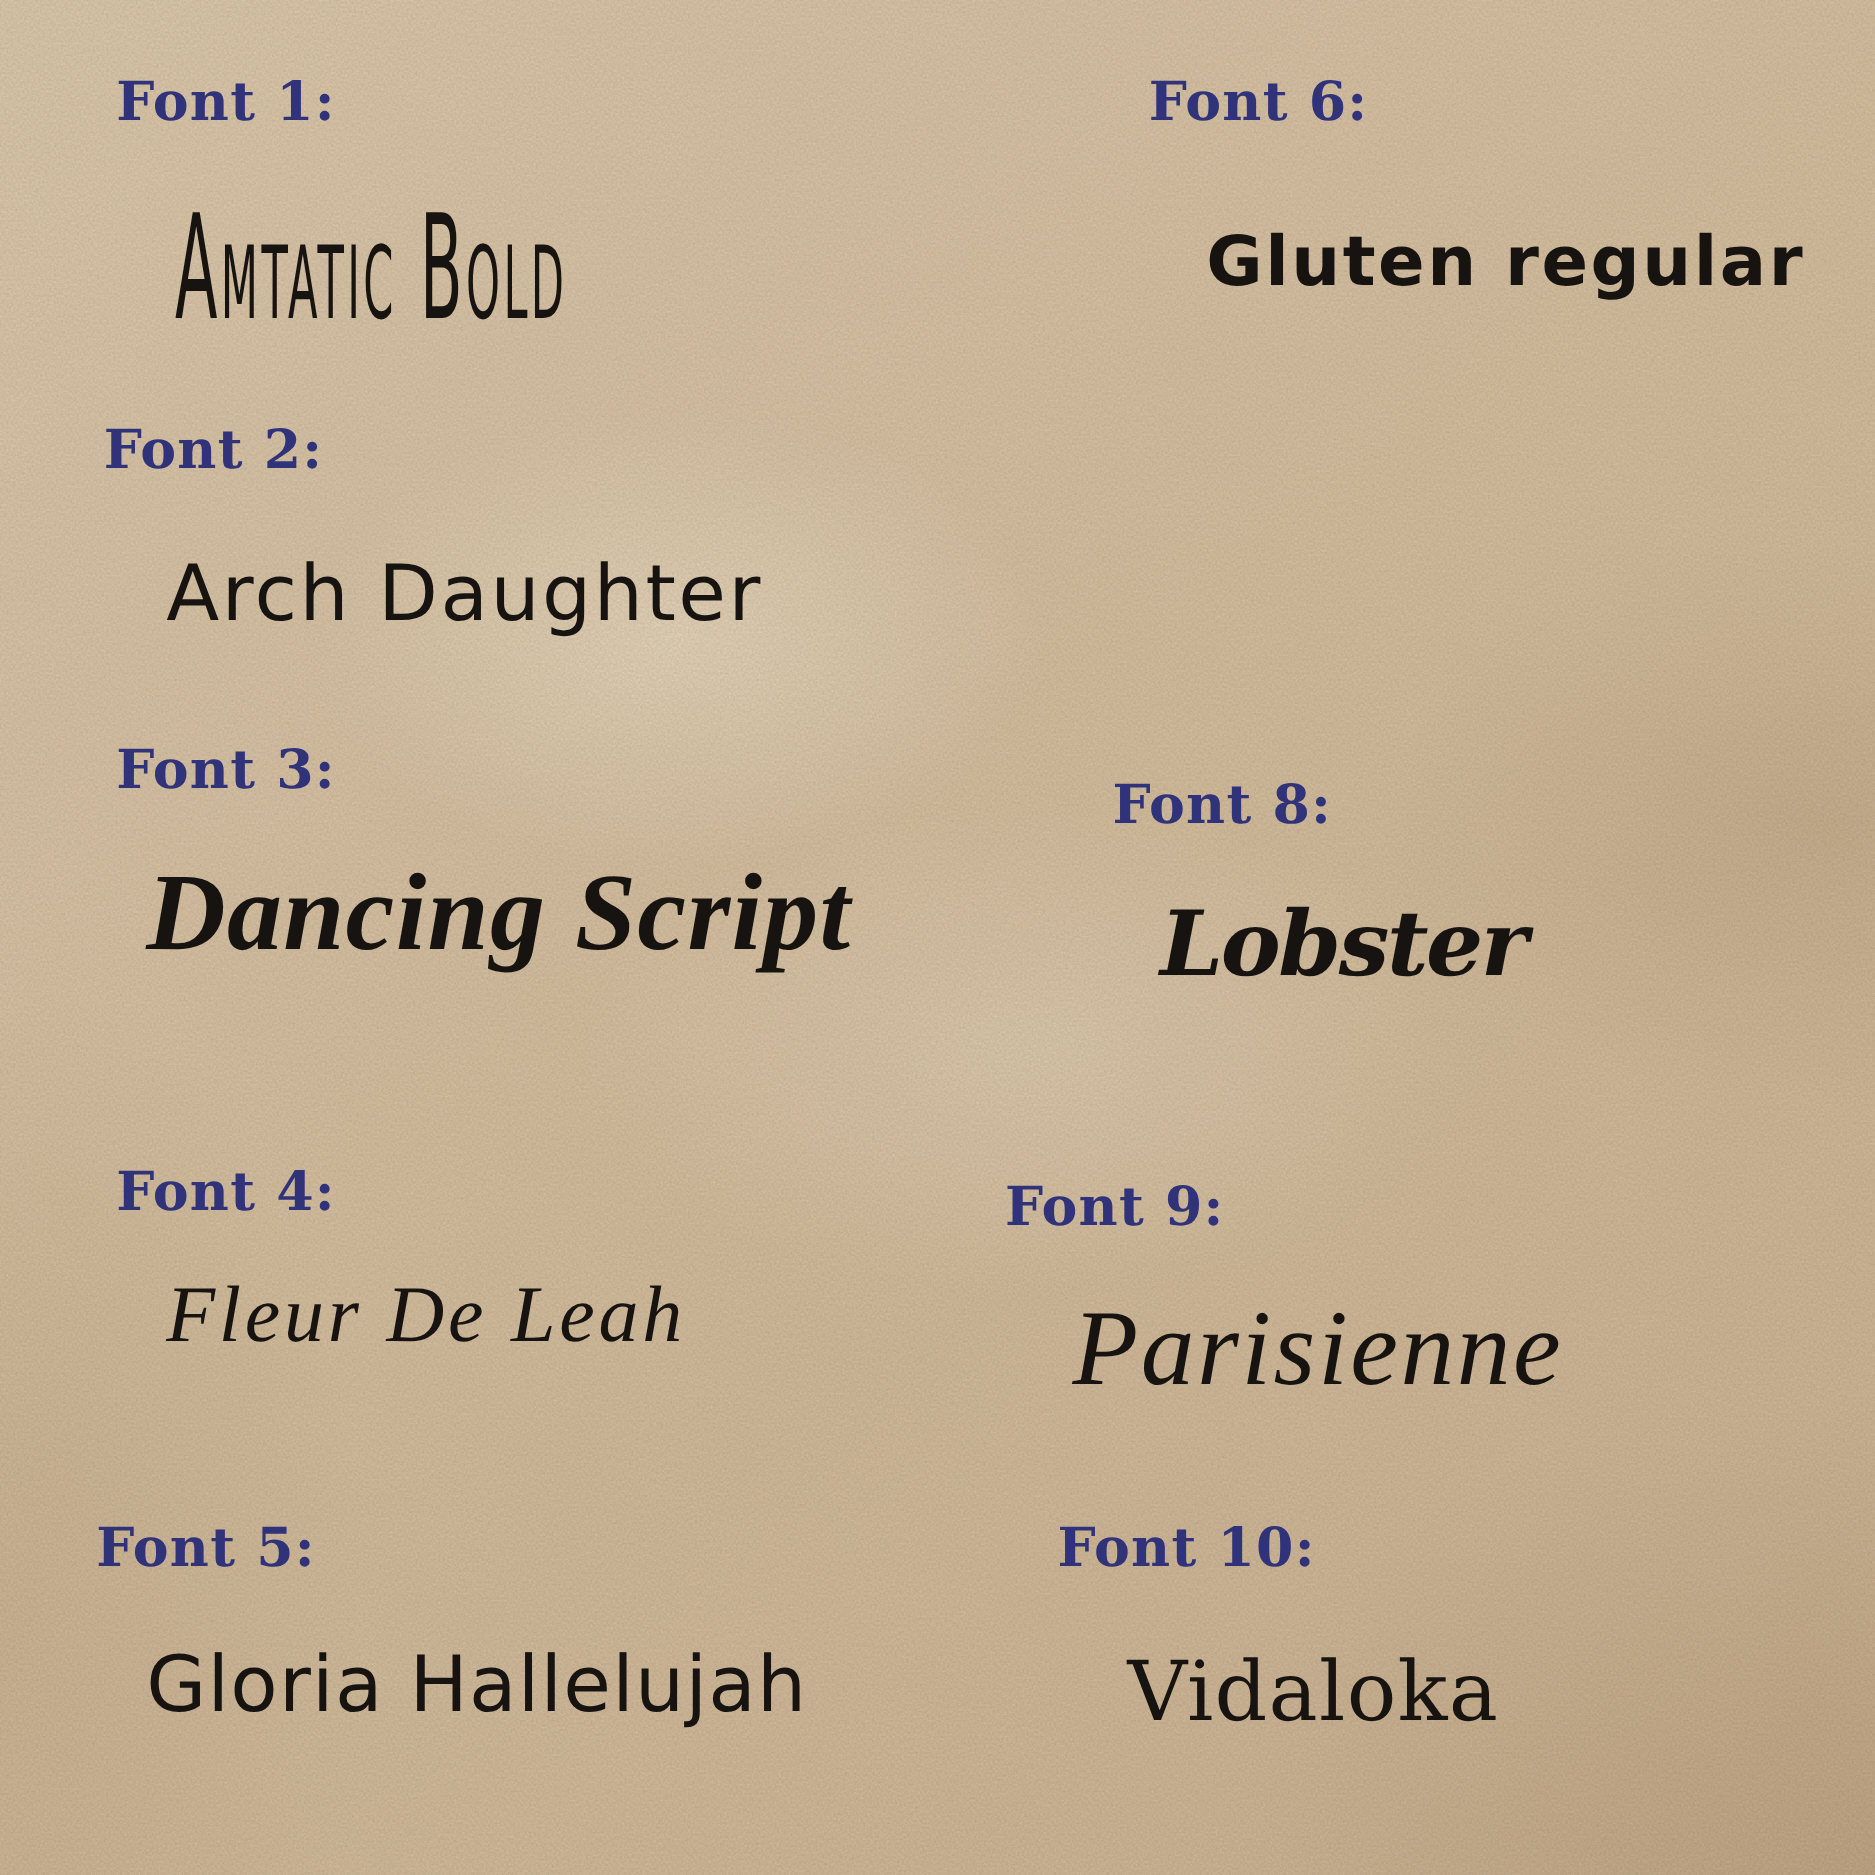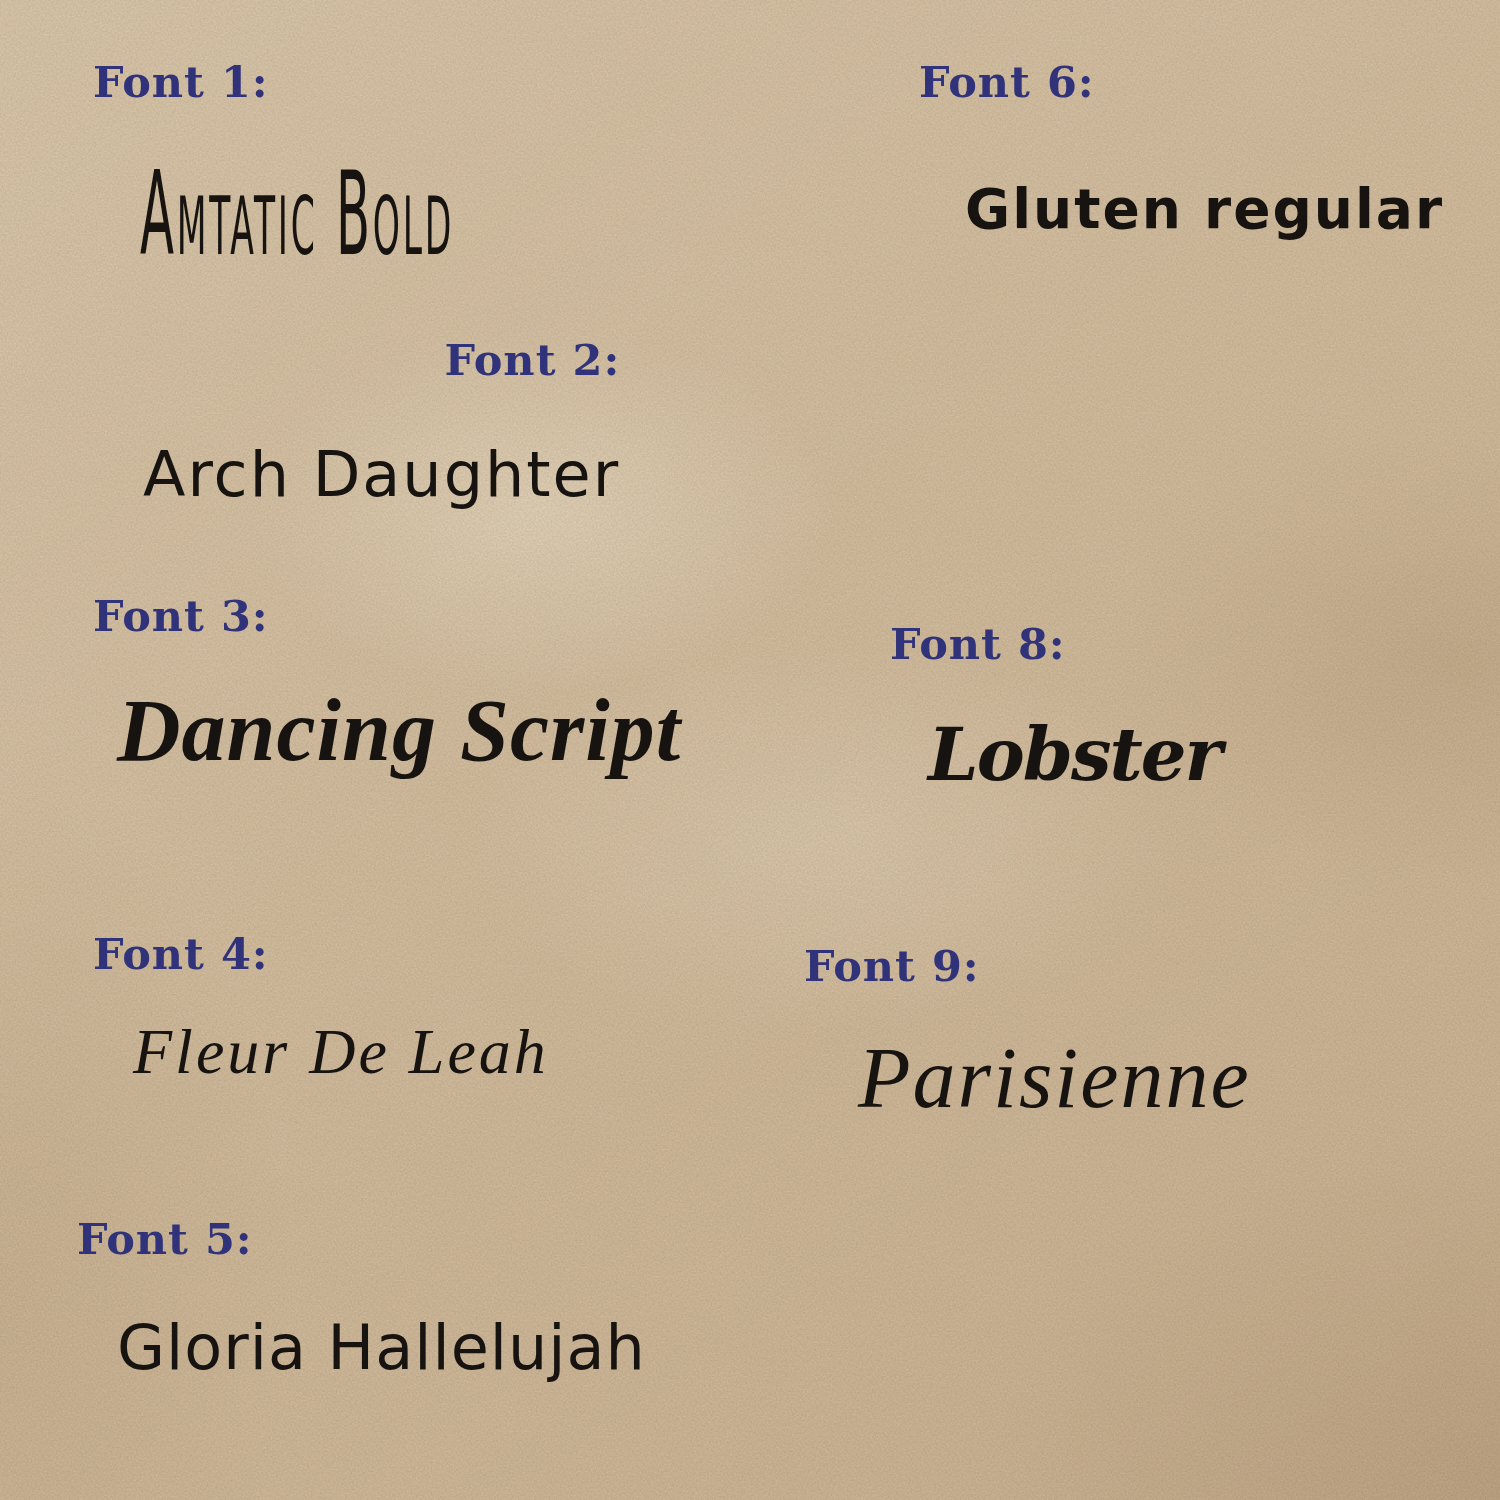--- a/index.html
+++ b/index.html
@@ -33,21 +33,21 @@
     letter-spacing:1px;
     color:#31337a;
   }
   .font-sample{
     display:inline-block;
     color:#171310;
     line-height:1.1;
   }
   
   .c1{left:93px;top:60px;}   .c1 .font-sample{margin:64px 0 0 47px;}
-  .c2{left:93px;top:338px;text-align:right;}  .c2 .font-sample{margin:58px 0 0 50px;}
+  .c2{left:83px;top:338px;}  .c2 .font-sample{margin:58px 0 0 50px;}
   .c3{left:93px;top:594px;}  .c3 .font-sample{margin:44px 0 0 24px;}
   .c4{left:93px;top:932px;}  .c4 .font-sample{margin:40px 0 0 40px;}
   .c5{left:77px;top:1217px;} .c5 .font-sample{margin:52px 0 0 40px;}
   .c6{left:882px;top:60px;margin-left:37px;}  .c6 .font-sample{margin:74px 0 0 46px;}
   .c7{left:846px;top:338px;} .c7 .font-sample{margin:50px 0 0 32px;}
   .c8{left:846px;top:622px;margin-left:44px;} .c8 .font-sample{margin:48px 0 0 38px;}
   .c9{left:804px;top:932px;margin-top:12px;} .c9 .font-sample{margin:42px 0 0 54px;}
   .c10{left:846px;top:1217px;}.c10 .font-sample{margin:56px 0 0 56px;}
   
   .s1{ 
@@ -151,13 +151,17 @@
   <div class="cell c8">
     <div class="font-label">Font 8:</div>
     <div class="font-sample s8">Lobster</div>
   </div>
 
   <div class="cell c9">
     <div class="font-label">Font 9:</div>
     <div class="font-sample s9">Parisienne</div>
   </div>
 
+  <div class="cell c10">
+    <div class="font-label">Font 10:</div>
+    <div class="font-sample s10">Vidaloka</div>
+  </div>
 </div>
 
 </body></html>

